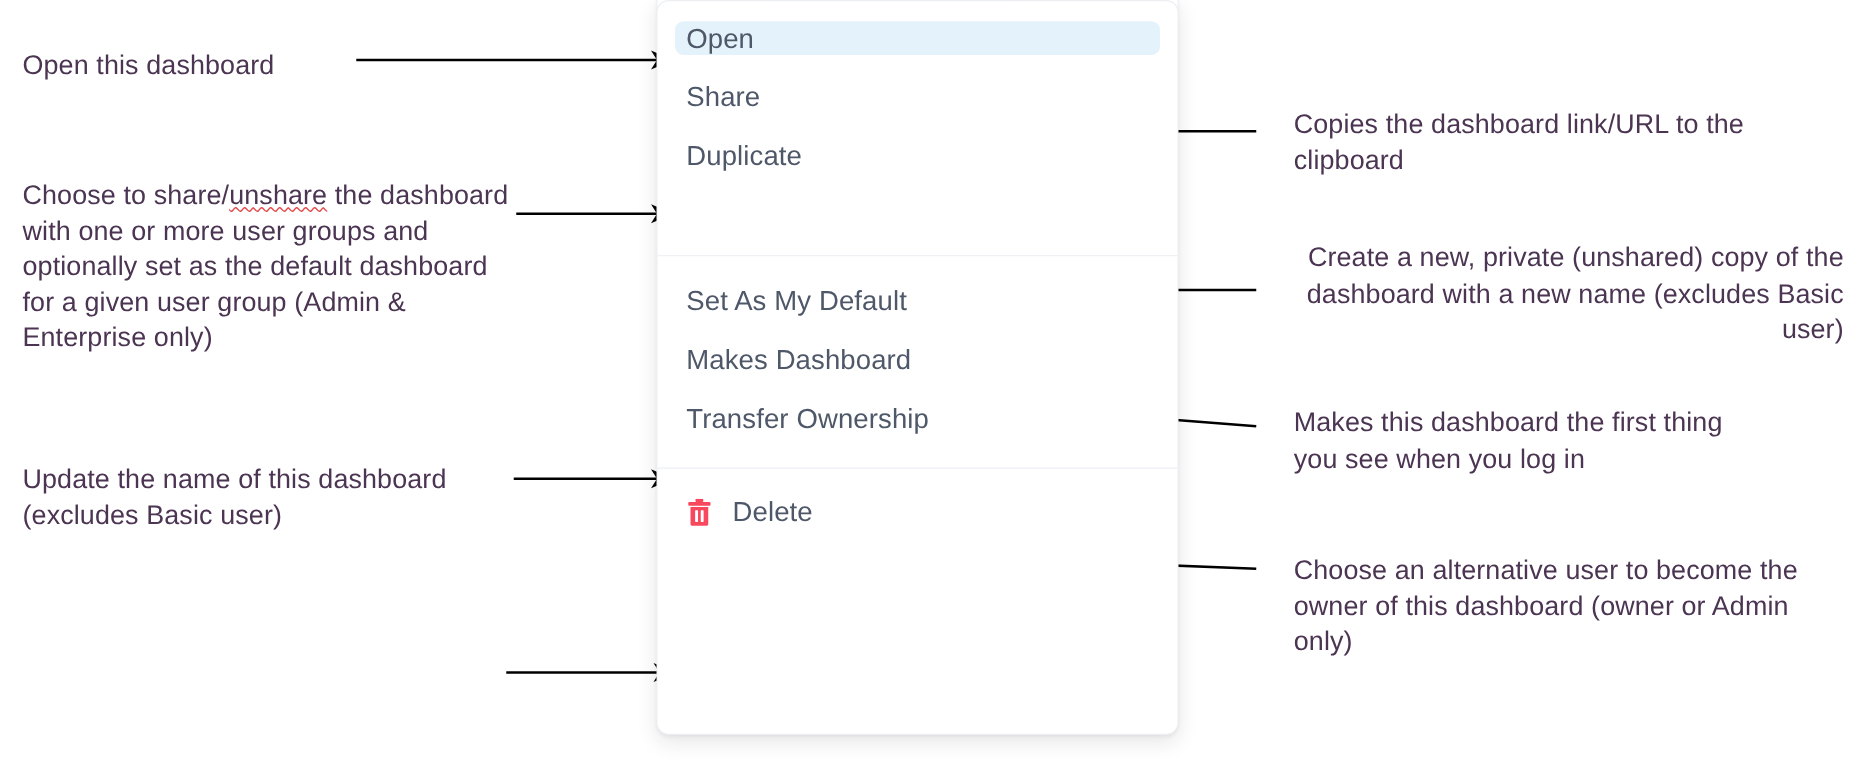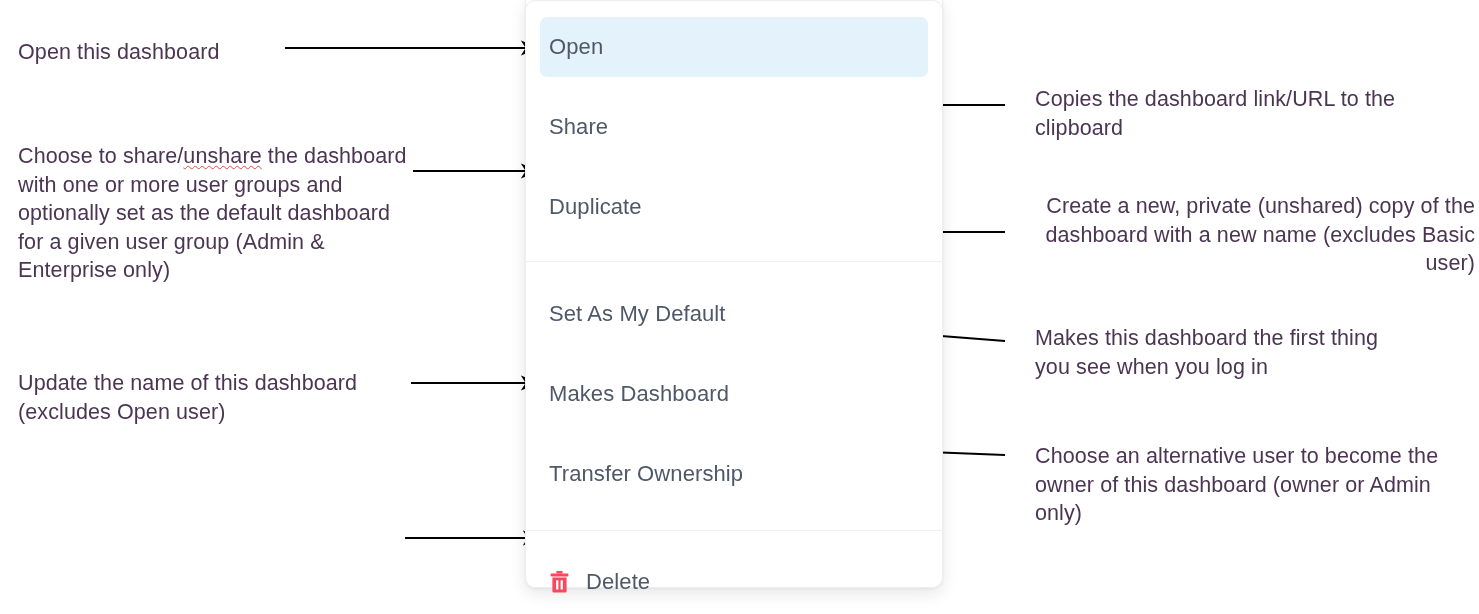--- a/index.html
+++ b/index.html
@@ -78,28 +78,28 @@
     border-bottom: none;
     border-radius: 10px 10px 0 0;
     box-sizing: border-box;
     background: #ffffff;
   }
 
   .menu-group { position: relative; }
   .menu-group + .menu-group { border-top: 1px solid #eef0f3; }
 
   .group-a { padding: 17px 0 24px 0; }
-  .group-b { padding: 22px 0 26px 0; }
+  .group-b { padding: 22px 0 26px 0; margin-top: 42px; }
   .group-c { padding: 21px 0 27px 0; }
 
   .menu-item {
     position: relative;
     display: flex;
     align-items: center;
-    height: 60px;
+    height: 27px;
     margin: 0 14px;
     padding: 0 9px;
     border-radius: 7px;
     color: #4e5869;
     font-family: "Liberation Sans", sans-serif;
     font-size: 22px;
     font-weight: 400;
     letter-spacing: 0.1px;
     cursor: pointer;
     box-sizing: border-box;
@@ -122,21 +122,21 @@
 </style>
 </head>
 <body>
 
 <div id="stage">
 
   <div class="annot left" style="left:18px; top:38px; width:270px;">Open this dashboard</div>
 
   <div class="annot left" style="left:18px; top:142px; width:390px;"><span>Choose to share/</span><span class="misspell">unshare</span><span> the dashboard with one or more user groups and optionally set as the default dashboard for a given user group (Admin &amp; Enterprise only)</span></div>
 
-  <div class="annot left" style="left:18px; top:369px; width:392px;">Update the name of this dashboard (excludes Open user)</div>
+  <div class="annot left" style="left:18px; top:369px; width:392px;">Update the name of this dashboard (excludes Basic user)</div>
 
 
   <div class="annot right" style="left:1035px; top:85px; width:420px;">Copies the dashboard link/URL to the clipboard</div>
 
   <div class="annot right" style="left:1035px; top:192px; width:440px;text-align:right;">Create a new, private (unshared) copy of the dashboard with a new name (excludes Basic user)</div>
 
   <div class="annot right" style="left:1035px; top:324px; width:350px;">Makes this dashboard the first thing you see when you log in</div>
 
   <div class="annot right" style="left:1035px; top:442px; width:430px;">Choose an alternative user to become the owner of this dashboard (owner or Admin only)</div>
 

